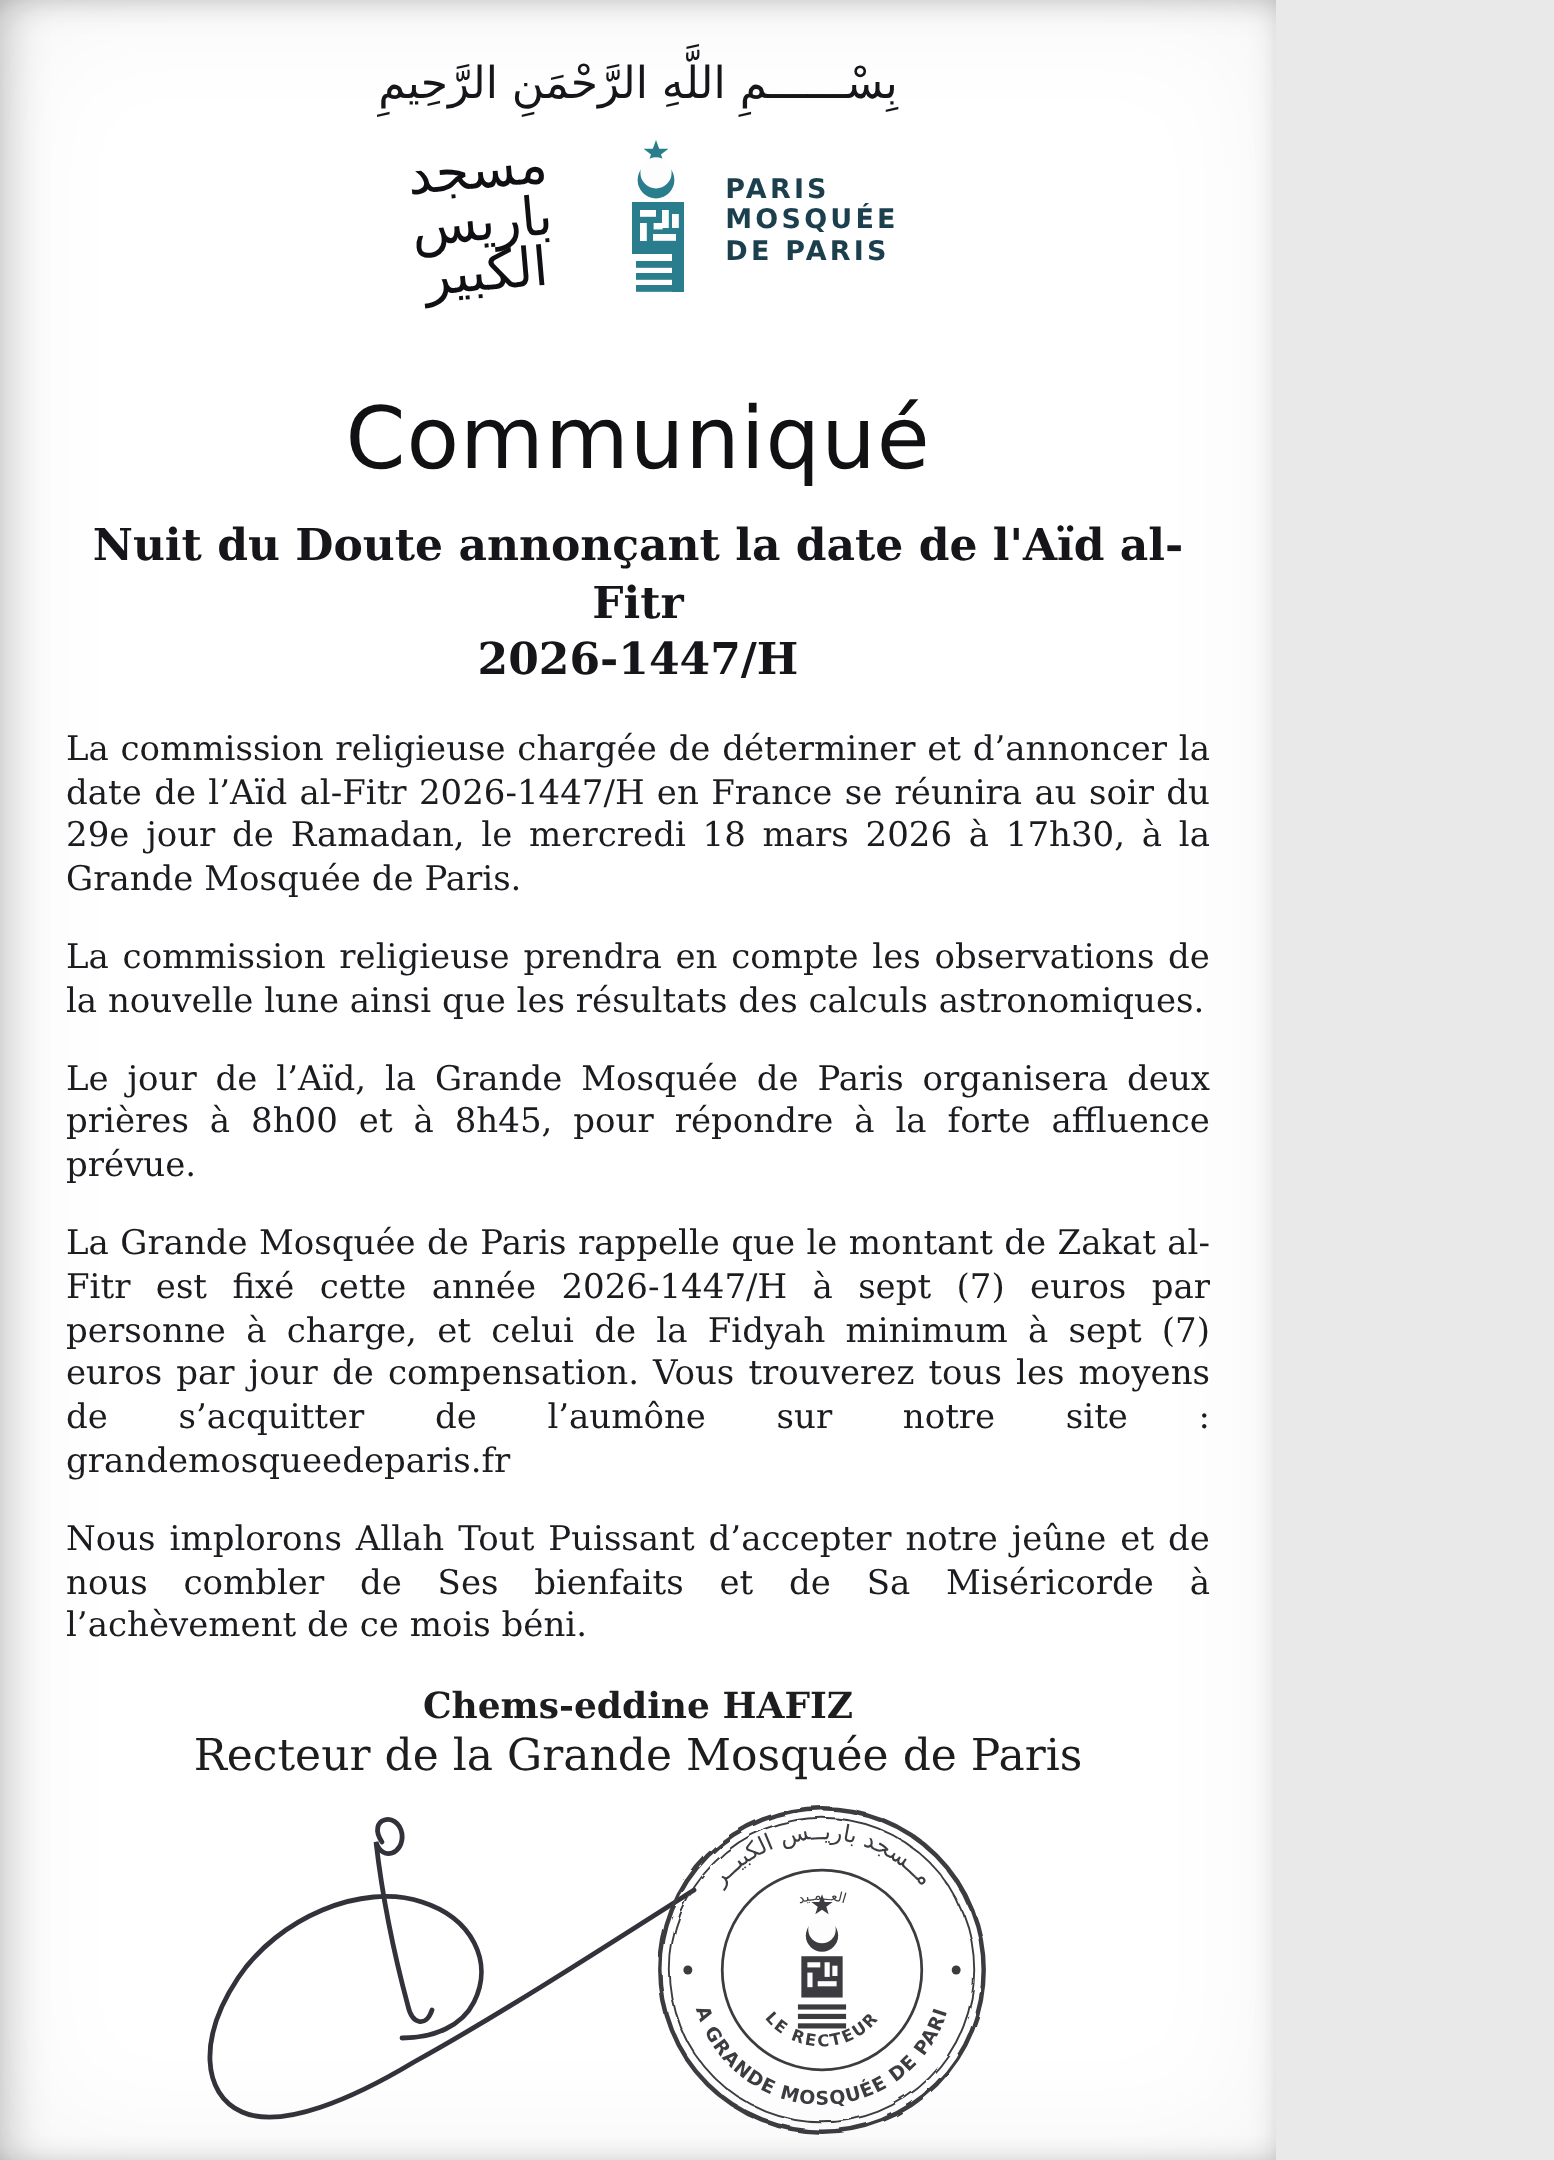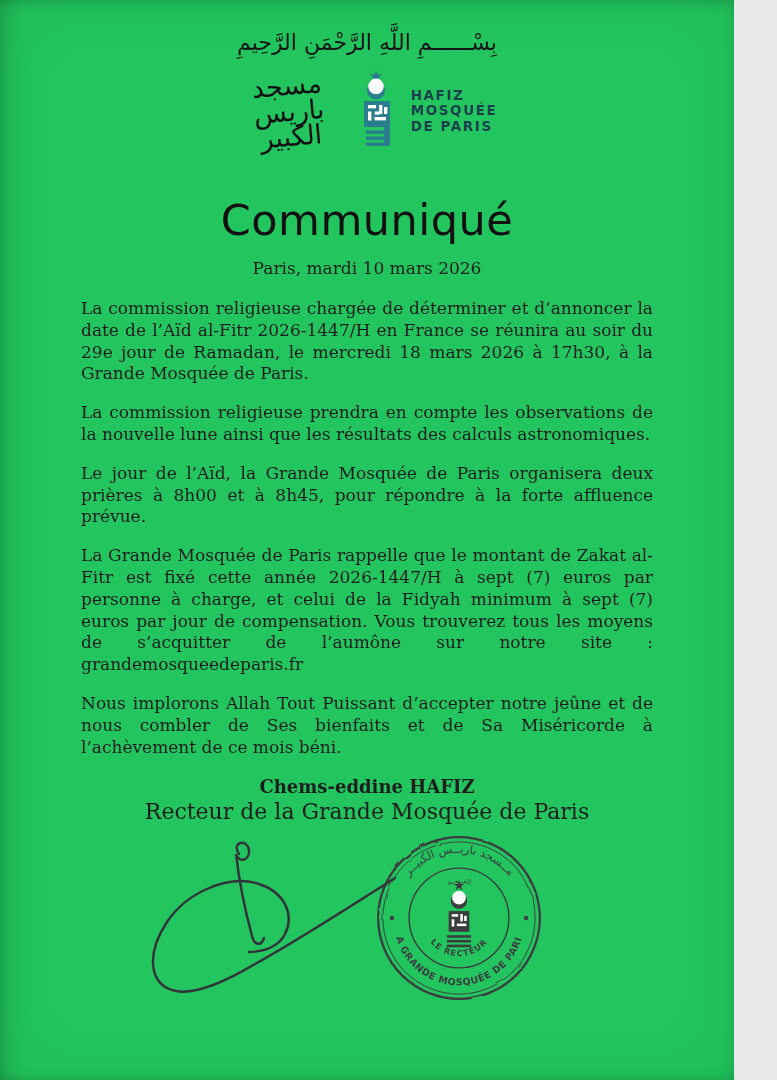--- a/index.html
+++ b/index.html
@@ -4,22 +4,22 @@
 <style>
   html,body{margin:0;padding:0;}
   body{
     width:777px;height:1080px;
     background:#e9e9e9;
     font-family:"DejaVu Serif", serif;
     color:#1d1d1f;
     overflow:hidden;
   }
   .page{
-    width:734px;height:1080px;
-    background:#22c55e;
+    width:638px;height:1080px;
+    background:#ffffff;
     box-shadow:
       inset 0 0 70px rgba(0,0,0,.05),
       inset 14px 0 22px -10px rgba(0,0,0,.20),
       inset -8px 0 16px -9px rgba(0,0,0,.13),
       inset 0 12px 18px -12px rgba(0,0,0,.16),
       inset 0 -10px 16px -12px rgba(0,0,0,.12);
     box-sizing:border-box;
   }
   .content{width:572px;margin:0 auto;}
 
@@ -128,30 +128,33 @@
           <rect x="15" y="36" width="8" height="3.4"></rect>
           <rect x="26" y="36" width="3.4" height="9"></rect>
           <rect x="15" y="42.5" width="3.4" height="9"></rect>
           <rect x="21.5" y="48" width="11.5" height="3.4"></rect>
           <rect x="31" y="38" width="3.4" height="7"></rect>
           <rect x="21.8" y="42.5" width="4.5" height="3.2"></rect>
         </g>
       </svg>
 
       <div class="wordmark">
-        <div>HAFIZ</div>
+        <div>PARIS</div>
         <div>MOSQUÉE</div>
         <div>DE PARIS</div>
       </div>
     </div>
 
     <div class="title">Communiqué</div>
 
-
-    <div class="dateline">Paris, mardi 10 mars 2026</div>
+    <div class="subtitle">
+      <div>Nuit du Doute annonçant la date de l'Aïd al-Fitr</div>
+      <div>2026-1447/H</div>
+    </div>
+
 
     <div class="body-text">
       <p>La commission religieuse chargée de déterminer et d’annoncer la date de l’Aïd al-Fitr 2026-1447/H en France se réunira au soir du 29e jour de Ramadan, le mercredi 18 mars 2026 à 17h30, à la Grande Mosquée de Paris.</p>
       <p>La commission religieuse prendra en compte les observations de la nouvelle lune ainsi que les résultats des calculs astronomiques.</p>
       <p>Le jour de l’Aïd, la Grande Mosquée de Paris organisera deux prières à 8h00 et à 8h45, pour répondre à la forte affluence prévue.</p>
       <p>La Grande Mosquée de Paris rappelle que le montant de Zakat al-Fitr est fixé cette année 2026-1447/H à sept (7) euros par personne à charge, et celui de la Fidyah minimum à sept (7) euros par jour de compensation. Vous trouverez tous les moyens de s’acquitter de l’aumône sur notre site : grandemosqueedeparis.fr</p>
       <p>Nous implorons Allah Tout Puissant d’accepter notre jeûne et de nous combler de Ses bienfaits et de Sa Miséricorde à l’achèvement de ce mois béni.</p>
     </div>
 
     <div class="sig-name">Chems-eddine HAFIZ</div>

